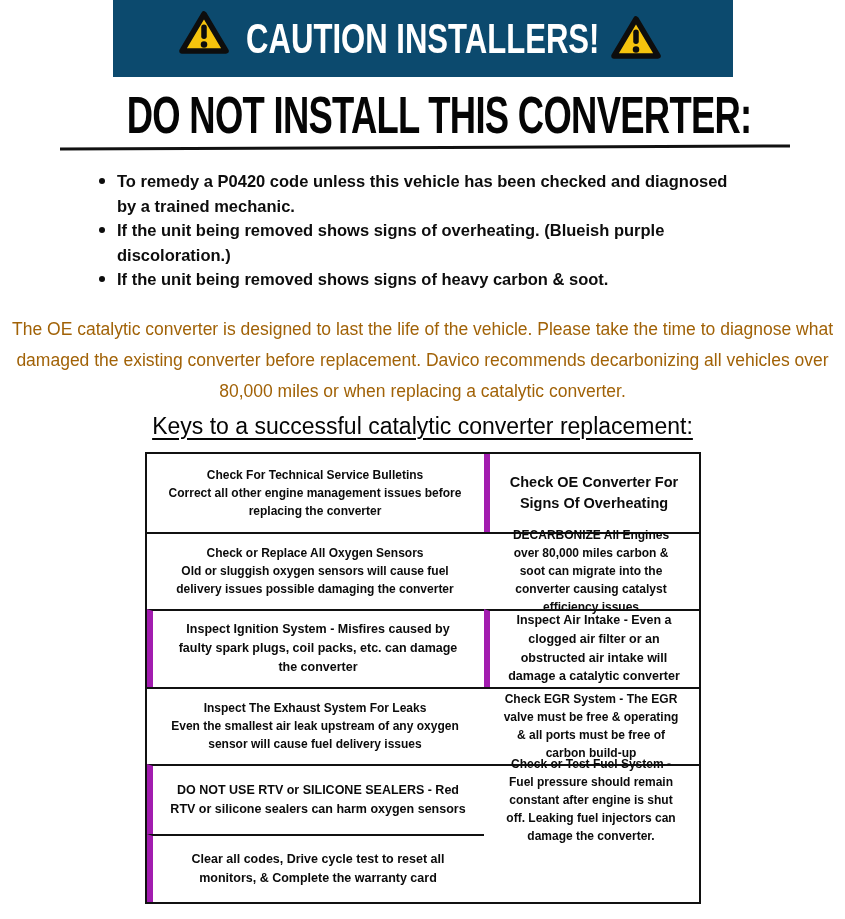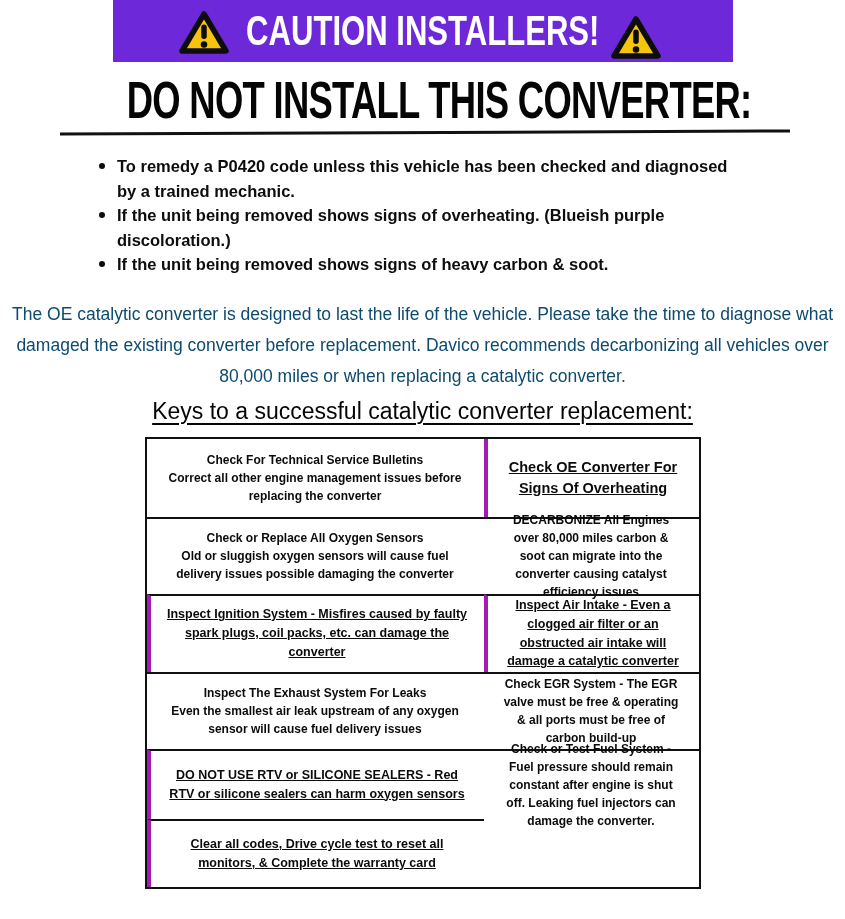--- a/index.html
+++ b/index.html
@@ -11,23 +11,23 @@
     overflow: hidden;
     font-family: "Liberation Sans", sans-serif;
     color: #0d0d0d;
     position: relative;
   }
 
   
   .banner {
     position: relative;
     width: 620px;
-    height: 62px;
+    height: 77px;
     margin: 0 auto;
-    background: #6d28d9;
+    background: #0c4a6e;
     display: flex;
     align-items: center;
     justify-content: center;
   }
   .banner-title {
     color: #ffffff;
     font-weight: bold;
     font-size: 42px;
     letter-spacing: 0px;
     transform: scaleX(0.74);
@@ -87,21 +87,21 @@
     background: #0d0d0d;
   }
 
   
   .info-paragraph {
     margin: 22px 12px 0;
     text-align: center;
     font-size: 17.5px;
     font-weight: 400;
     line-height: 31px;
-    color: #0c4a6e;
+    color: #a16207;
   }
 
   
   .keys-heading {
     margin-top: 5px;
     text-align: center;
     font-size: 23px;
     line-height: 28px;
     font-weight: normal;
     color: #050505;
@@ -125,21 +125,21 @@
     align-items: center;
     justify-content: center;
     text-align: center;
     padding: 0 16px;
     font-weight: bold;
     font-size: 12px;
     line-height: 1.5;
     white-space: pre-line;
     color: #0b0b0b;
   }
-  .cell.col2 { border-left: 4px solid #a21caf; font-size: 12.5px; text-decoration: underline; }
+  .cell.col2 { border-left: 6px solid #a21caf; font-size: 12.5px; }
   .cell.rown { border-top: 2px solid #111111; }
   .cell.lg   { font-size: 14.5px; line-height: 1.4; }
 </style>
 </head>
 <body>
 
 <div class="banner">
   <svg class="tri left" viewBox="0 0 100 92">
     <polygon points="50,10 94,84 6,84" fill="#F6C40D" stroke="#0d0d0d" stroke-width="11" stroke-linejoin="round"></polygon>
     <rect x="44.5" y="31" width="11" height="29" rx="5.5" fill="#0d0d0d"></rect>

